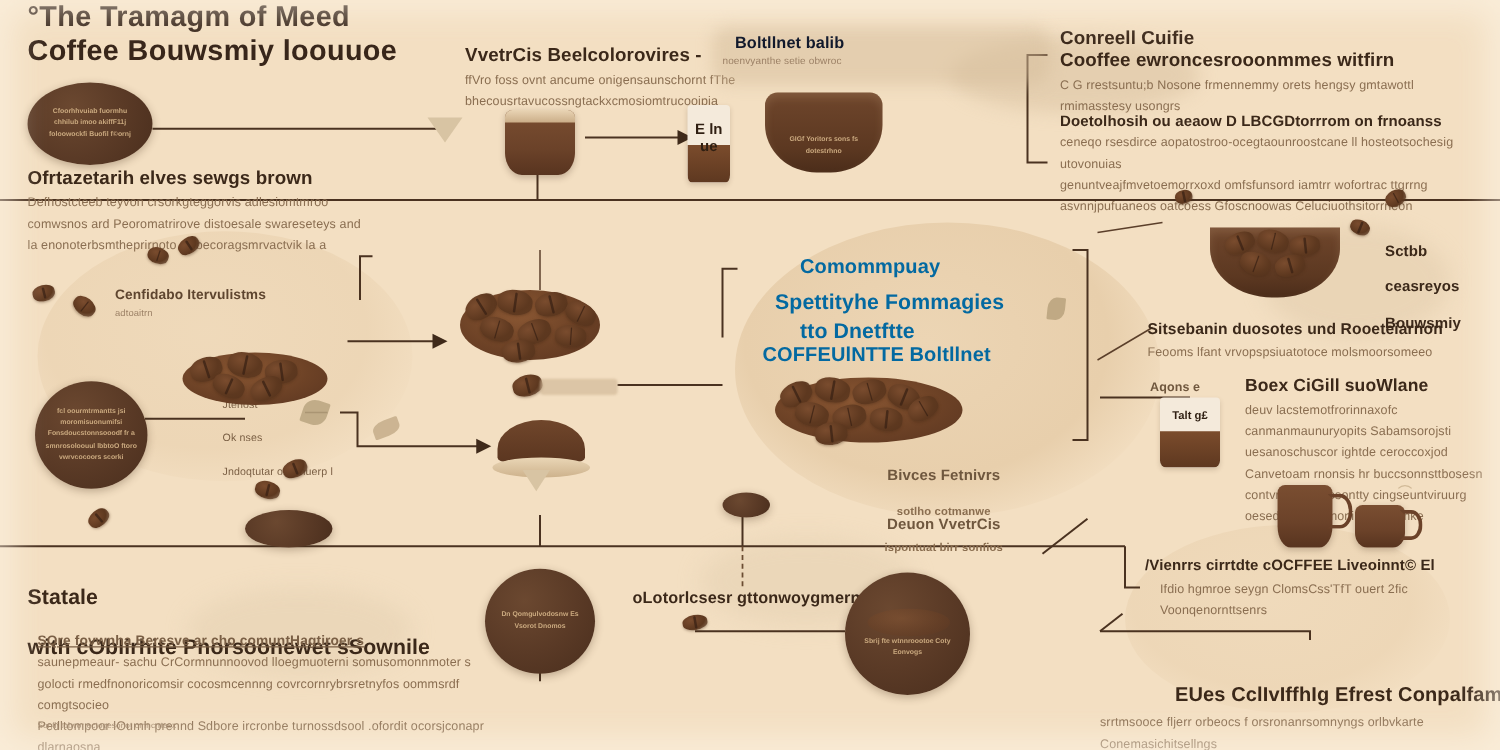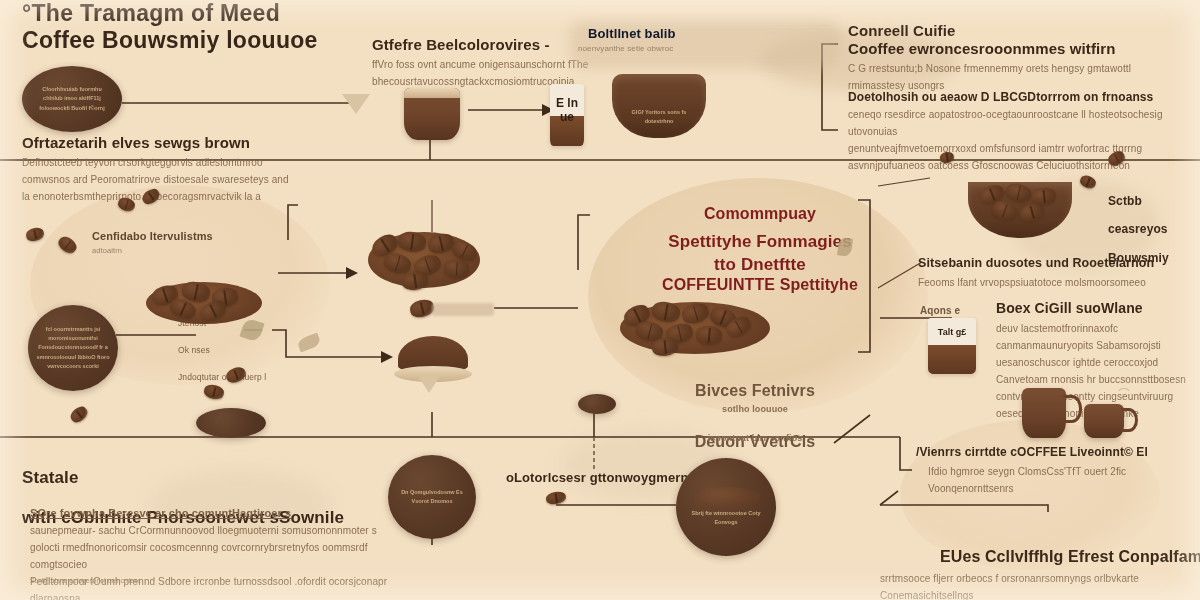--- a/index.html
+++ b/index.html
@@ -72,22 +72,21 @@
     line-height: 1.7;
   }
   .tiny {
     font-size: 6.5px;
     color: #9c8166;
     line-height: 1.6;
   }
   .center-head {
     font-size: 16px;
     font-weight: bold;
-    text-align: center;
-    color: #7f1d1d;
+    color: #0369a1;
   }
   .center-sub {
     font-size: 10px;
     font-weight: bold;
     text-align: center;
     color: #6f573e;
     line-height: 1.6;
   }
   .onbean {
     font-size: 5.5px;
@@ -313,21 +312,21 @@
 chhilub imoo akiffF11j
 foloowockfi Buofil
 f©ornj</div>
   </div>
 
   <div class="t head blur1" style="left:22px; top:134px; width:300px;">Ofrtazetarih elves sewgs brown</div>
   <div class="t body blur2" style="left:22px; top:154px; width:288px;">Defhostcteeb teyvon crsorkgteggorvis  adlesiomtmroo
 comwsnos ard Peoromatrirove distoesale swareseteys and
 la enonoterbsmtheprirnoto Sobecoragsmrvactvik la a</div>
 
-  <div class="t head blur1" style="left:372px; top:36px; width:260px;">Gtfefre Beelcolorovires -</div>
+  <div class="t head blur1" style="left:372px; top:36px; width:260px;">VvetrCis Beelcolorovires -</div>
   <div class="t body blur2" style="left:372px; top:56px; width:260px;">ffVro foss ovnt ancume onigensaunschornt fThe
 bhecousrtavucossngtackxcmosiomtrucooipia</div>
 
   <div class="blotch" style="left:570px; top:20px; width:270px; height:48px; background:rgba(214,190,156,0.5); filter:blur(6px); border-radius:14px;"></div>
   <div class="t head-sm blur1" style="left:564px; top:26px; width:200px; color:#0f172a;padding-left:24px;">Boltllnet balib</div>
   <div class="t tiny blur2" style="left:578px; top:43px; width:220px; font-size:8px;">noenvyanthe setie obwroc</div>
 
   <div class="filter-cup" style="left:342px; top:94px;"></div>
 
   <div class="mug" style="left:404px; top:88px; width:56px; height:52px;">
@@ -405,41 +404,41 @@
   <div class="bean" style="left:410px;top:300px;width:24px;height:17px;transform:rotate(-14deg);"></div>
   <div class="blotch" style="left:432px; top:303px; width:62px; height:13px; background:rgba(205,180,146,0.6); border-radius:3px; filter:blur(1px);"></div>
 
   <div class="dome" style="left:398px; top:336px; width:70px; height:34px;"></div>
   <div class="plate" style="left:394px; top:366px; width:78px; height:16px;"></div>
   <div class="filter-cup" style="left:418px; top:376px; border-left-width:11px; border-right-width:11px; border-top-width:17px;"></div>
 
   <div class="t center-head blur1" style="left:640px; top:205px; width:240px;">Comommpuay</div>
   <div class="t center-head blur1" style="left:620px; top:232px; width:280px; font-size:17px;">Spettityhe Fommagies</div>
   <div class="t center-head blur1" style="left:640px; top:255px; width:240px; font-size:17px;">tto Dnetftte</div>
-  <div class="t center-head blur1" style="left:610px; top:276px; width:300px; font-size:16px;">COFFEUlNTTE Spettityhe</div>
+  <div class="t center-head blur1" style="left:610px; top:276px; width:300px; font-size:16px;">COFFEUlNTTE Boltllnet</div>
 
   <div class="bowl-beans" style="left:620px; top:302px; width:150px; height:52px;"></div>
   <div class="bean" style="left:624px;top:306px;width:26px;height:19px;transform:rotate(-26deg);"></div>
   <div class="bean" style="left:652px;top:302px;width:28px;height:20px;transform:rotate(10deg);"></div>
   <div class="bean" style="left:682px;top:304px;width:27px;height:19px;transform:rotate(-16deg);"></div>
   <div class="bean" style="left:710px;top:308px;width:26px;height:19px;transform:rotate(22deg);"></div>
   <div class="bean" style="left:636px;top:322px;width:27px;height:19px;transform:rotate(14deg);"></div>
   <div class="bean" style="left:666px;top:324px;width:27px;height:19px;transform:rotate(-12deg);"></div>
   <div class="bean" style="left:696px;top:326px;width:26px;height:19px;transform:rotate(6deg);"></div>
   <div class="bean" style="left:726px;top:318px;width:25px;height:18px;transform:rotate(-30deg);"></div>
   <div class="bean" style="left:652px;top:338px;width:26px;height:18px;transform:rotate(-6deg);"></div>
 
   <div class="leaf" style="left:838px; top:238px; width:14px; height:18px; background:#b8a27c; transform:rotate(6deg);"></div>
 
-  <div class="t center-sub blur1" style="left:640px; top:352px; width:230px; font-size:16px;">
+  <div class="t center-sub blur1" style="left:640px; top:352px; width:230px; font-size:12px;">
     <span>Bivces Fetnivrs</span><br>
     <span>Deuon VvetrCis</span>
   </div>
   <div class="t center-sub blur2" style="left:650px; top:388px; width:210px; font-size:9px; color:#8a6e50;">
-    <span>sotlho loouuoe</span><br>
+    <span>sotlho cotmanwe</span><br>
     <span>ispontuat birr sonfios</span>
   </div>
 
   <div class="bowl" style="left:968px; top:182px; width:104px; height:56px;">
   </div>
   <div class="bean" style="left:980px;top:186px;width:24px;height:17px;transform:rotate(-22deg);"></div>
   <div class="bean" style="left:1006px;top:184px;width:25px;height:18px;transform:rotate(14deg);"></div>
   <div class="bean" style="left:1032px;top:188px;width:24px;height:17px;transform:rotate(-6deg);"></div>
   <div class="bean" style="left:992px;top:202px;width:25px;height:18px;transform:rotate(20deg);"></div>
   <div class="bean" style="left:1020px;top:204px;width:24px;height:17px;transform:rotate(-16deg);"></div>

